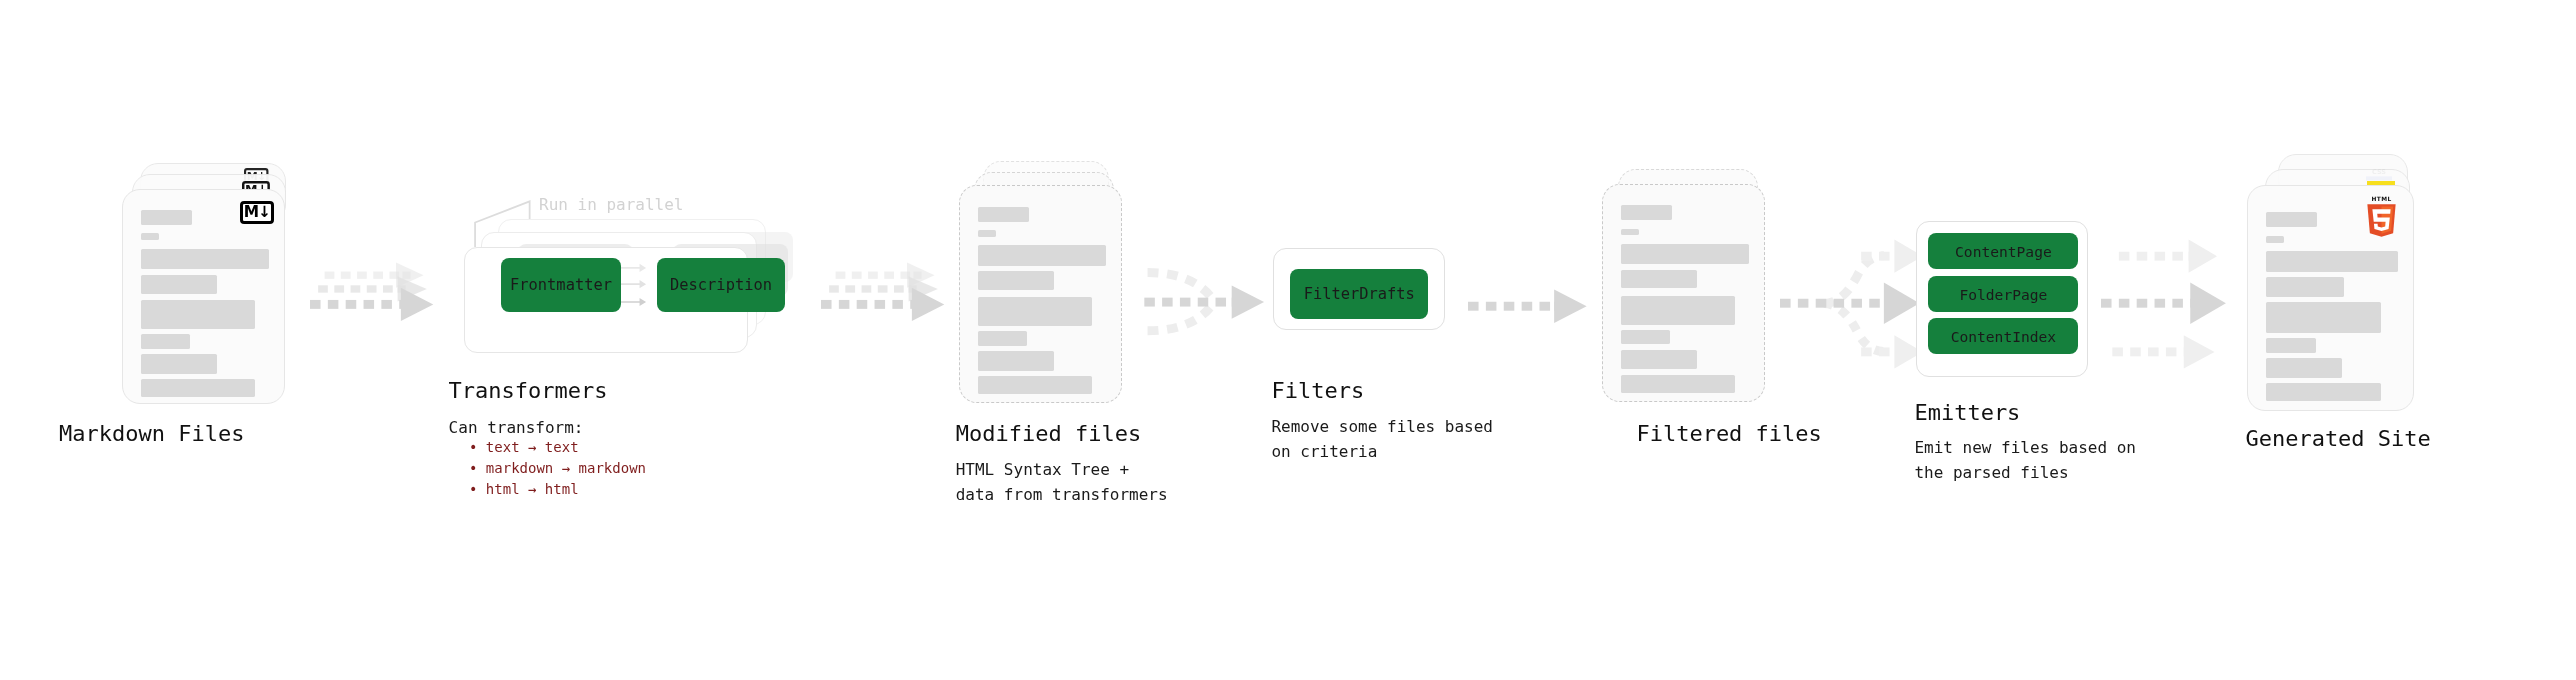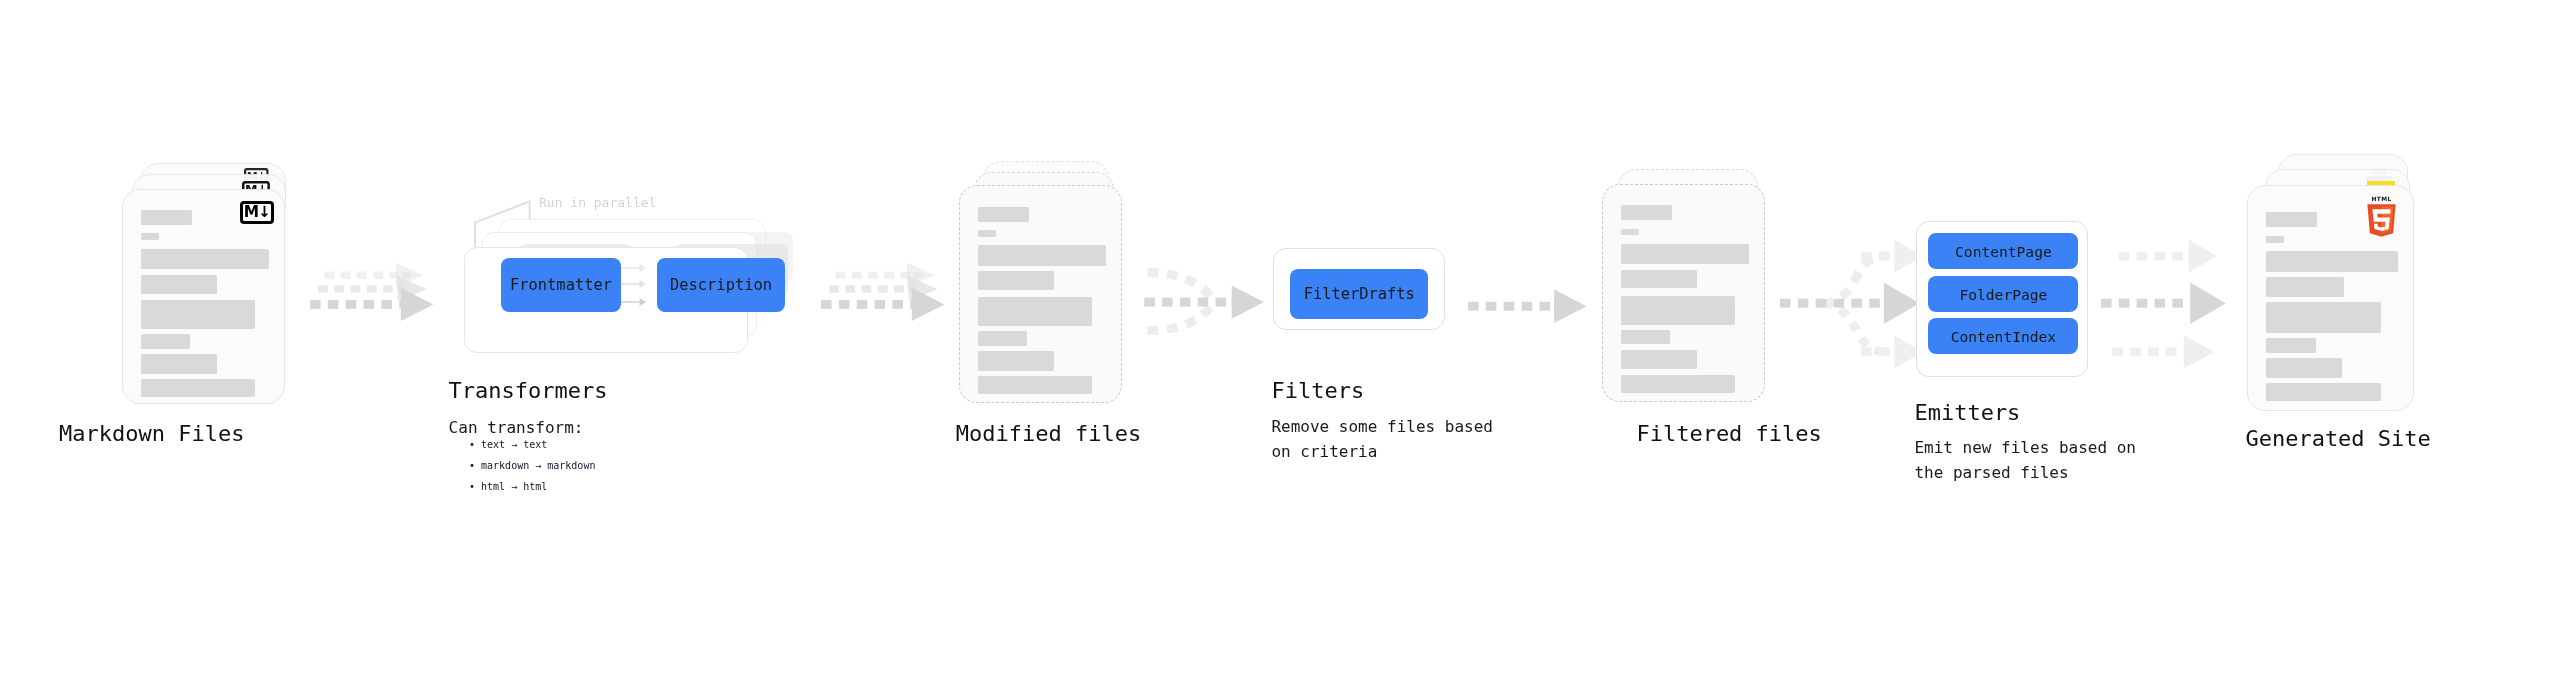--- a/index.html
+++ b/index.html
@@ -51,21 +51,21 @@
   
   .stagebox{
     position:absolute;
     border:1.6px solid #e0e0e0;
     border-radius:13px;
     background:#ffffff;
     box-sizing:border-box;
   }
   .chip{
     position:absolute;
-    background:#3b82f6;
+    background:#15803d;
     border-radius:8.1px;
     display:flex;align-items:center;justify-content:center;
     font-size:15.4px;
     color:#1a1a1a;
     box-sizing:border-box;
     white-space:nowrap;
   }
   .chip.ghost1{background:#dedede;opacity:.55;}
   .chip.ghost2{background:#e4e4e4;opacity:.4;}
 
@@ -80,28 +80,28 @@
   }
   .subtitle{
     position:absolute;
     font-size:16px;
     line-height:1.55;
     color:#1a1a1a;
     white-space:pre;
   }
   .bullets{
     position:absolute;
-    font-size:10px;
+    font-size:14px;
     line-height:1.55;
-    color:#0f172a;
+    color:#7f1d1d;
     white-space:pre;
   }
   .parallel-label{
     position:absolute;
-    font-size:13px;
+    font-size:16px;
     color:#d2d2d2;
     white-space:nowrap;
   }
   svg{display:block;overflow:visible;}
 </style>
 </head>
 <body>
 
 <div class="stage">
 
@@ -252,20 +252,22 @@
           <div class="dl" style="left:18px;top:59px;width:128px;height:20.3px;"></div>
           <div class="dl" style="left:18px;top:85px;width:76px;height:18.7px;"></div>
           <div class="dl" style="left:18px;top:111px;width:114px;height:29px;"></div>
           <div class="dl" style="left:18px;top:145px;width:49px;height:14.6px;"></div>
           <div class="dl" style="left:18px;top:165px;width:76px;height:19.5px;"></div>
           <div class="dl" style="left:18px;top:190px;width:114px;height:18px;"></div>
         </div>
       </div>
     </div>
     <div class="title" style="left:-3.3px;top:260px;">Modified files</div>
+    <div class="subtitle" style="left:-3.3px;top:297px;">HTML Syntax Tree +
+data from transformers</div>
   </div>
 
   <div class="node" style="left:1136px;top:258px;">
     <svg width="138" height="89" viewBox="0 0 170 110">
       <path d="M14 18 Q72 18 96 53" fill="none" stroke="#ededed" stroke-width="11" stroke-dasharray="13 11" stroke-linecap="butt"></path>
       <path d="M14 90 Q72 90 96 55" fill="none" stroke="#ededed" stroke-width="11" stroke-dasharray="13 11" stroke-linecap="butt"></path>
       <g fill="#d6d6d6">
         <rect x="10" y="49" width="13" height="11"></rect>
           <rect x="32" y="49" width="13" height="11"></rect>
         <rect x="54" y="49" width="13" height="11"></rect>

